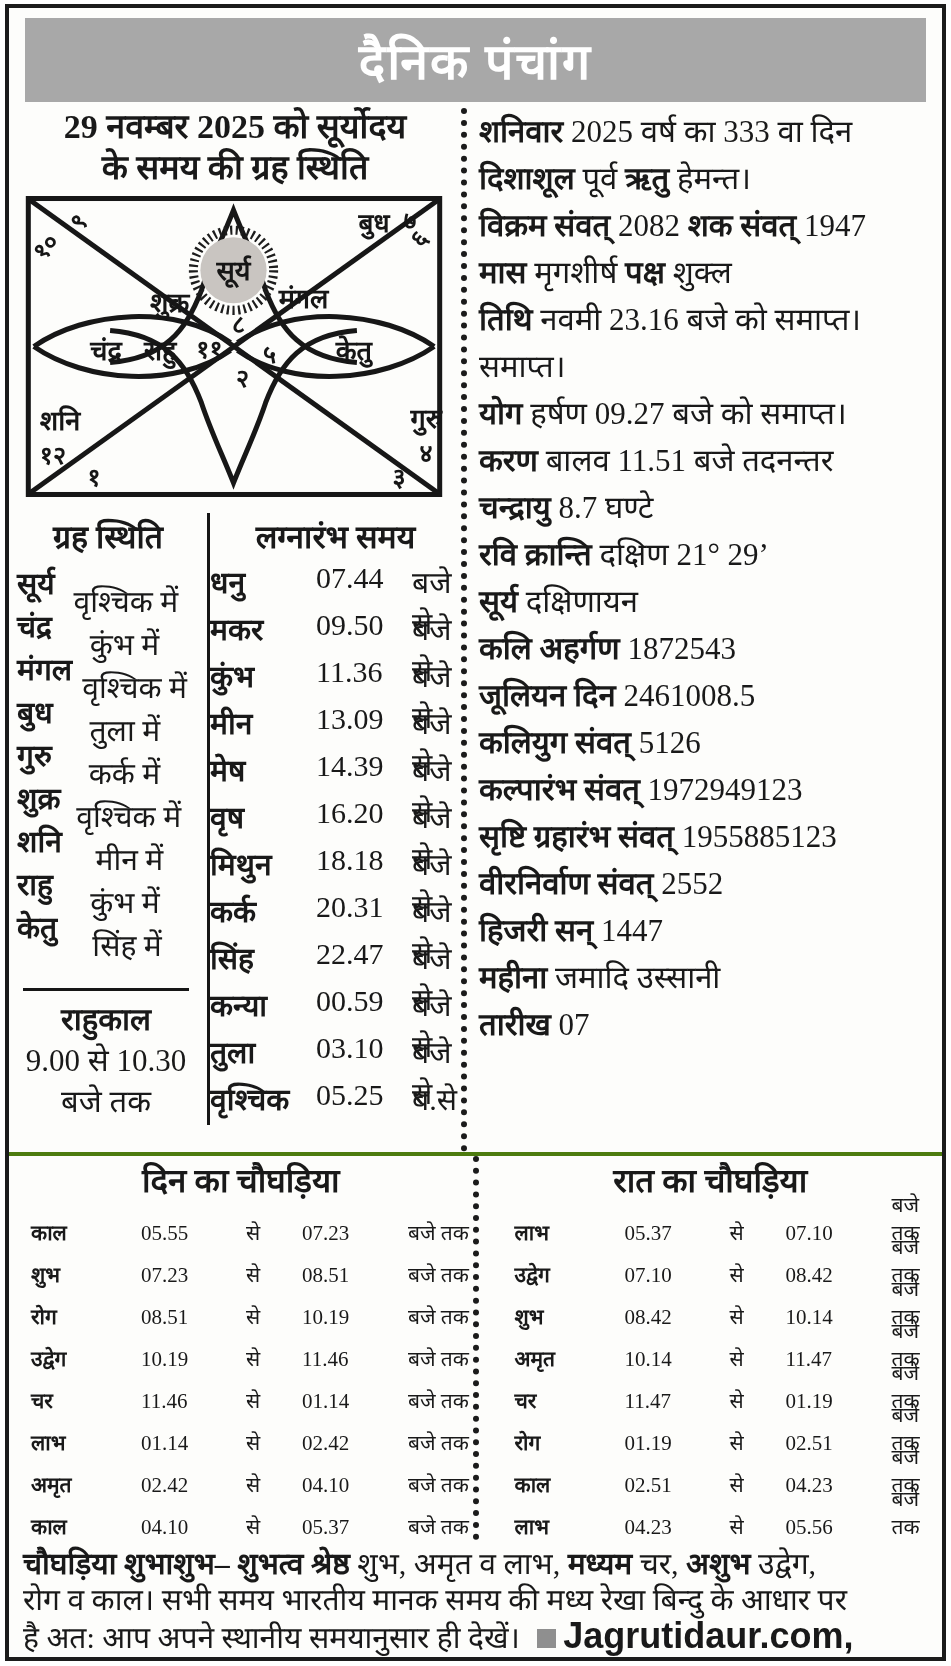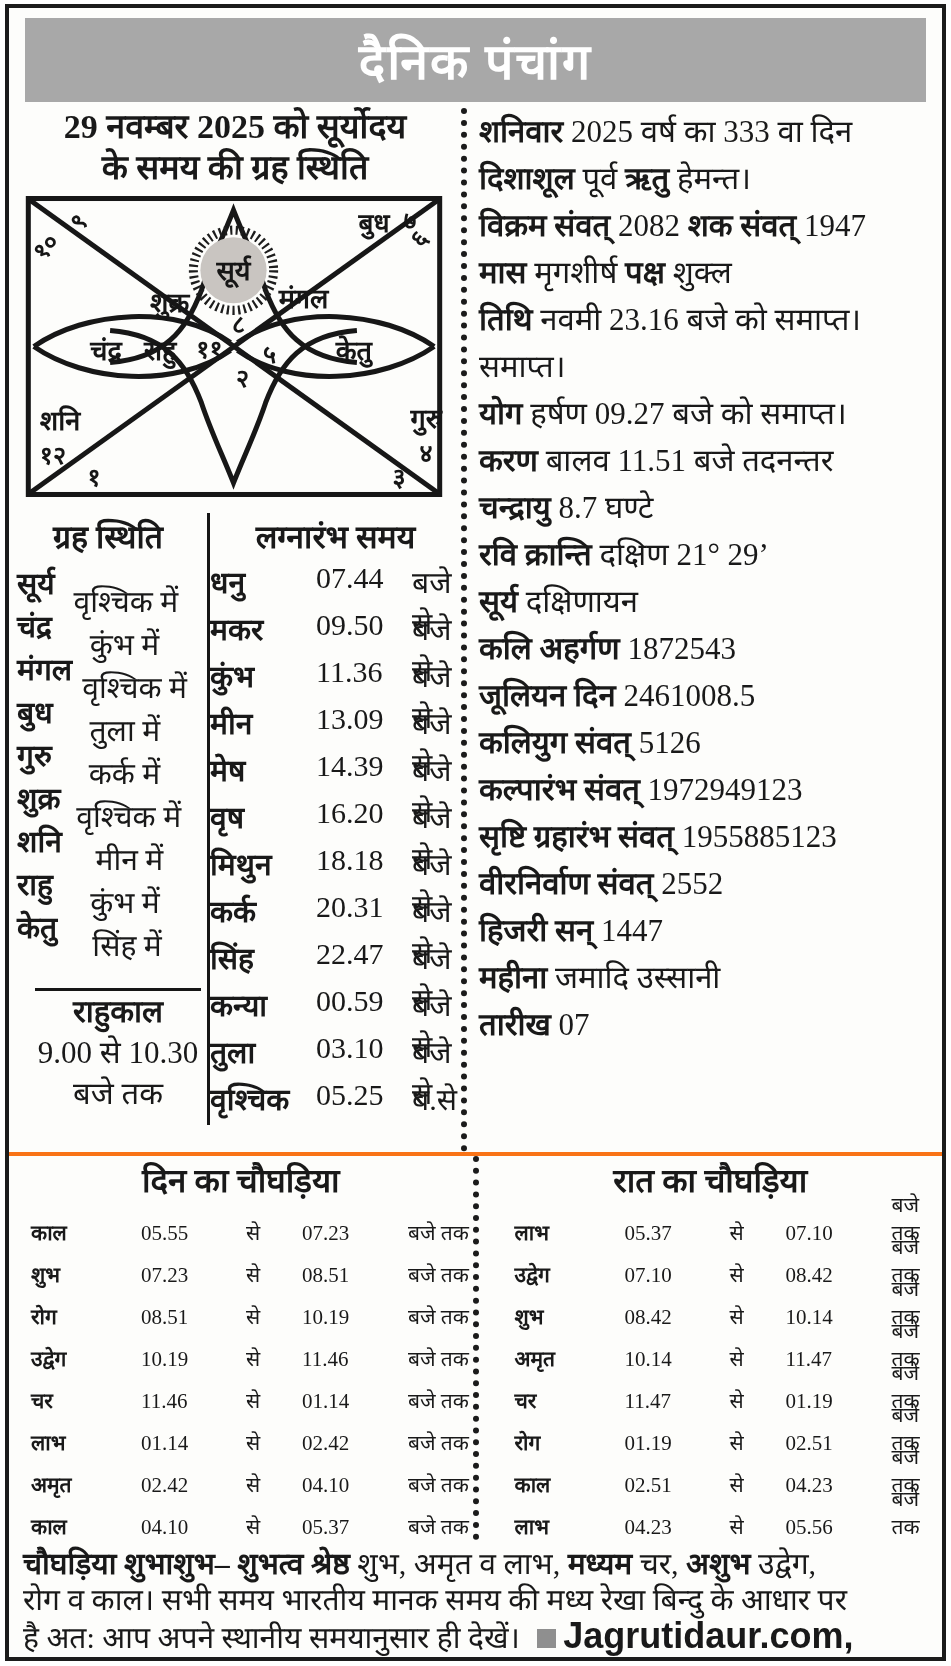--- a/index.html
+++ b/index.html
@@ -30,25 +30,25 @@
   .tline{width:3px;background:#161616;flex:none;}
   .lagna{flex:1;padding-left:0;}
   .tbl-header{text-align:center;font-weight:bold;font-size:32px;height:48px;line-height:48px;}
   .grow{display:flex;align-items:center;height:43px;font-size:30px;padding:0 10px 0 8px;}
   .grow b{font-weight:bold;}
   .grow .pos{flex:1;text-align:center;margin-top:36px;}
   .lrow{display:flex;align-items:flex-start;height:47px;font-size:30px;}
   .lrow .sign{width:106px;font-weight:bold;flex:none;}
   .lrow .time{width:96px;flex:none;}
   .rahu-block{
-    margin:40px auto 0 26px;width:166px;border-top:3px solid #161616;
-    text-align:center;font-size:31px;line-height:41px;
+    margin:40px auto 0 14px;width:166px;border-top:3px solid #161616;
+    text-align:center;font-size:31px;line-height:41px;padding-top:8px;
   }
   .rahu-block .rt{font-weight:bold;}
-  .chau-wrap{display:flex;border-top:4px solid #f97316;height:384px;overflow:hidden;}
+  .chau-wrap{display:flex;border-top:4px solid #4d7c0f;height:384px;overflow:hidden;}
   .chau{flex:1;padding-top:2px;}
   .chau-div{flex:none;width:0;border-left:6px dotted #1b1b1b;}
   .chau-h{text-align:center;font-weight:bold;font-size:33px;height:46px;line-height:46px;}
   .crow{display:flex;align-items:flex-end;height:42px;font-size:21px;}
   .day .crow{padding-left:22px;}
   .night .crow{padding-left:36px;}
   .crow .cn{width:110px;font-weight:bold;flex:none;}
   .crow .c1{width:105px;flex:none;}
   .crow .cs{width:56px;flex:none;}
   .crow .c2{width:106px;flex:none;}

